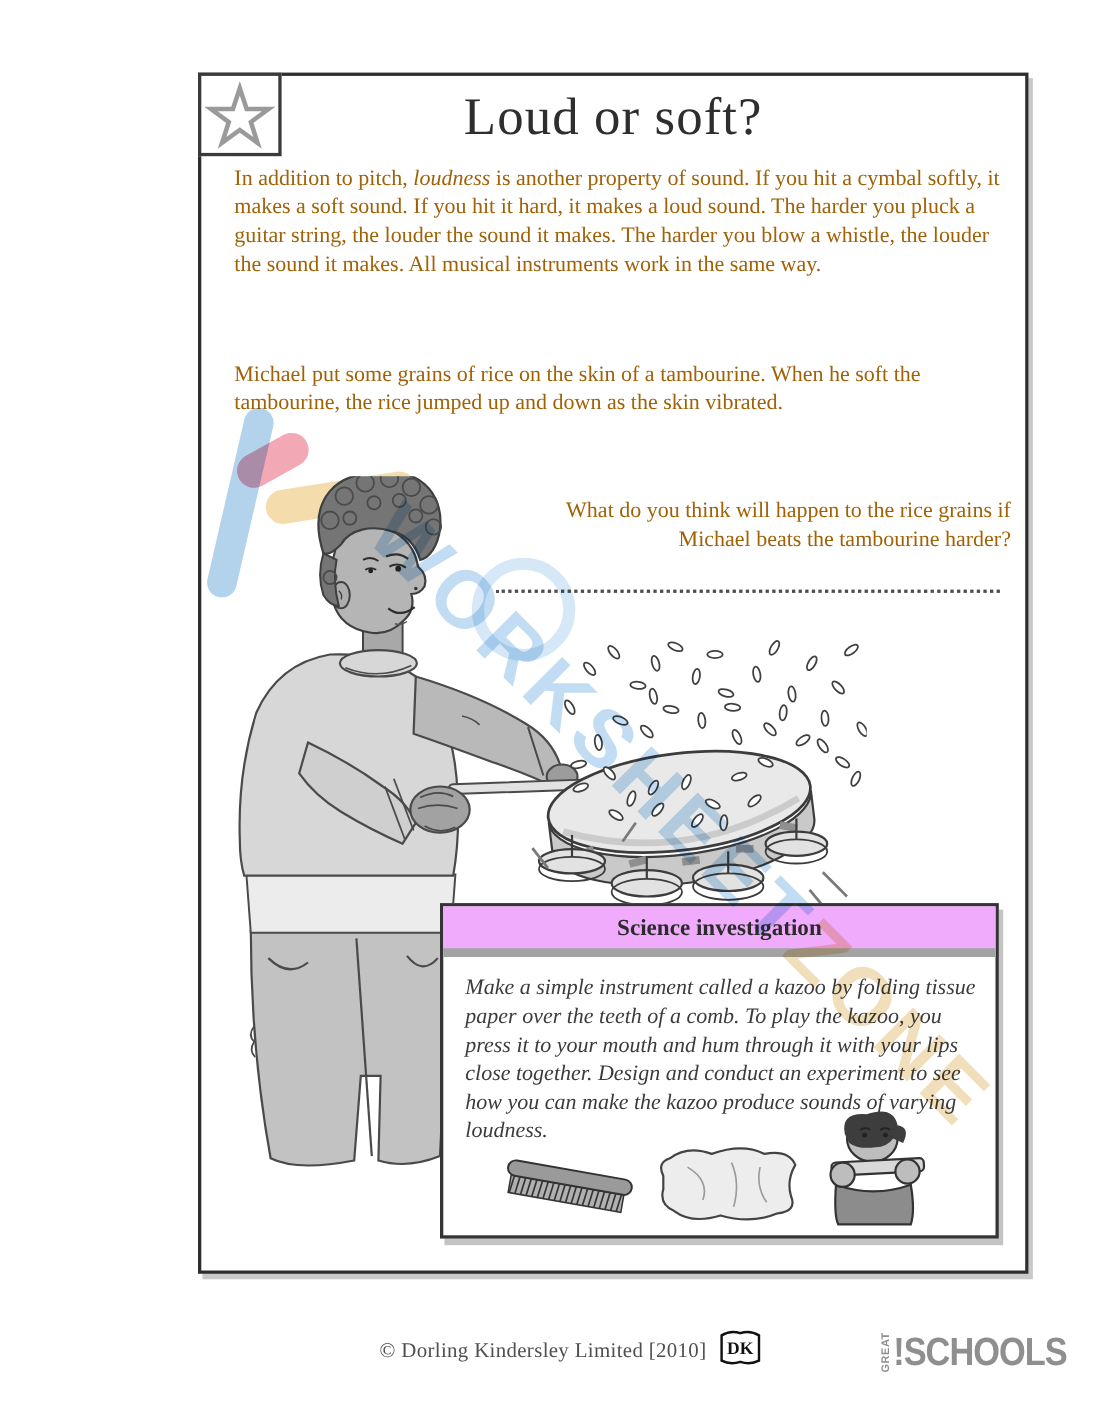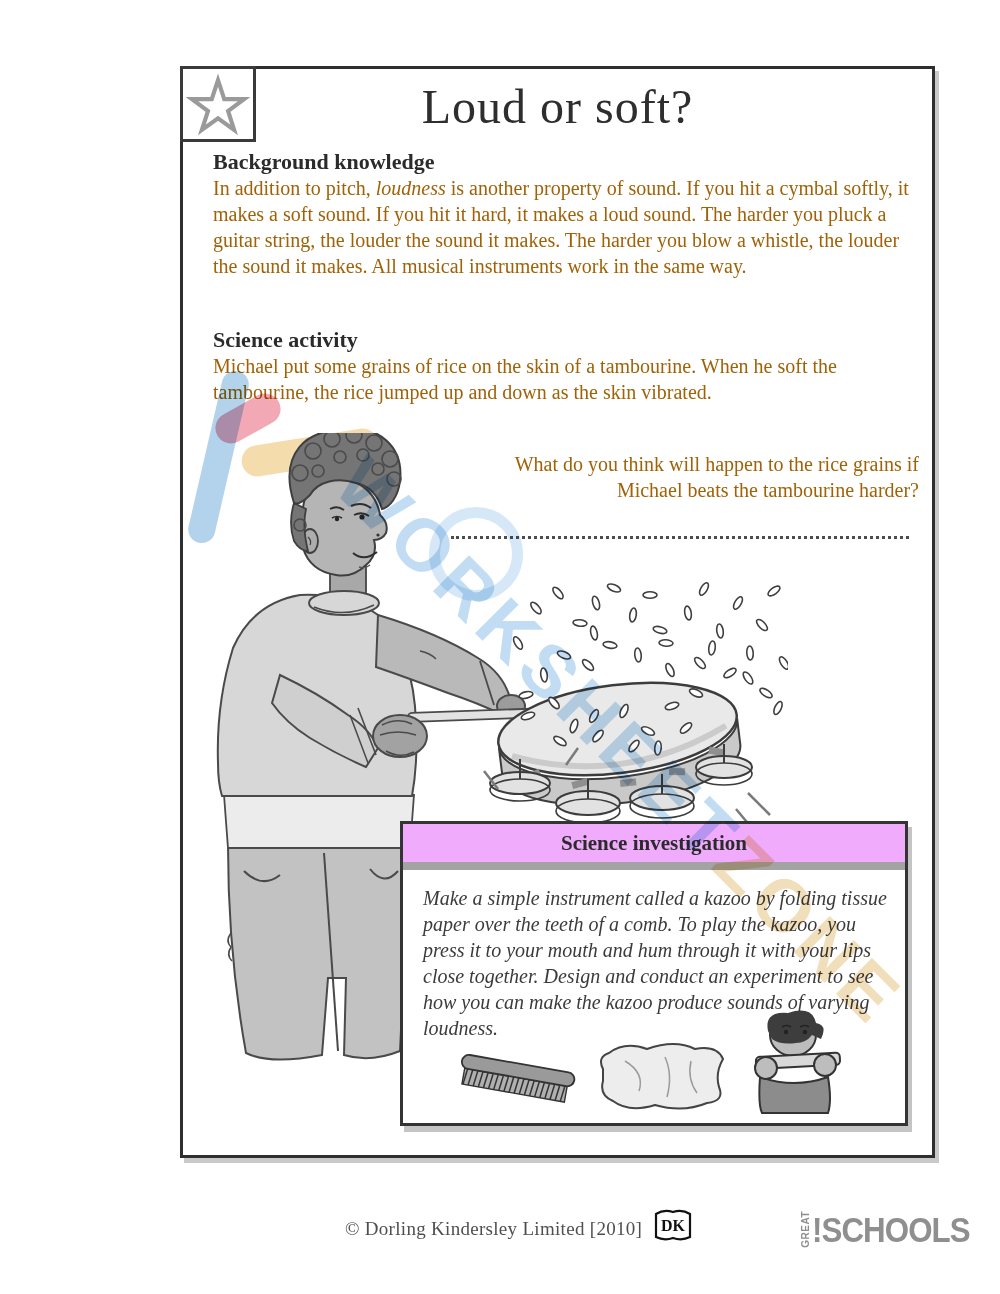--- a/index.html
+++ b/index.html
@@ -95,26 +95,24 @@
 
     <div class="star-box">
       <svg width="66" height="66" viewBox="0 0 72 72">
         <path d="M36 10 L42.8 30.7 L64.5 30.7 L47 43.6 L53.6 64.3 L36 51.5 L18.4 64.3 L25.1 43.6 L7.5 30.7 L29.2 30.7 Z" fill="#ffffff" stroke="#9a9a9a" stroke-width="4.5" stroke-linejoin="miter"></path>
       </svg>
     </div>
 
     <h1 class="page-title">Loud or soft?</h1>
 
     <section class="bg-section">
-      <h2 class="section-heading">Background knowledge</h2>
       <p class="body-text"><span>In addition to pitch, </span><i>loudness</i><span> is another property of sound. If you hit a cymbal softly, it makes a soft sound. If you hit it hard, it makes a loud sound. The harder you pluck a guitar string, the louder the sound it makes. The harder you blow a whistle, the louder the sound it makes. All musical instruments work in the same way.</span></p>
     </section>
 
     <section class="activity-section">
-      <h2 class="section-heading">Science activity</h2>
       <p class="body-text">Michael put some grains of rice on the skin of a tambourine. When he soft the tambourine, the rice jumped up and down as the skin vibrated.</p>
     </section>
 
     <div class="question-block body-text">What do you think will happen to the rice grains if Michael beats the tambourine harder?</div>
     <div class="answer-line"></div>
 
     <div class="stroke stroke-blue"></div>
     <div class="stroke stroke-pink"></div>
     <div class="stroke stroke-yellow"></div>
     <div class="wm-ring"></div>

